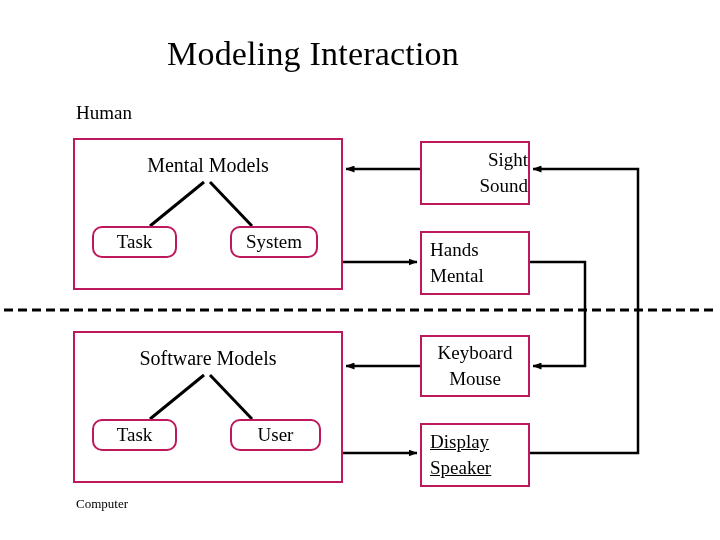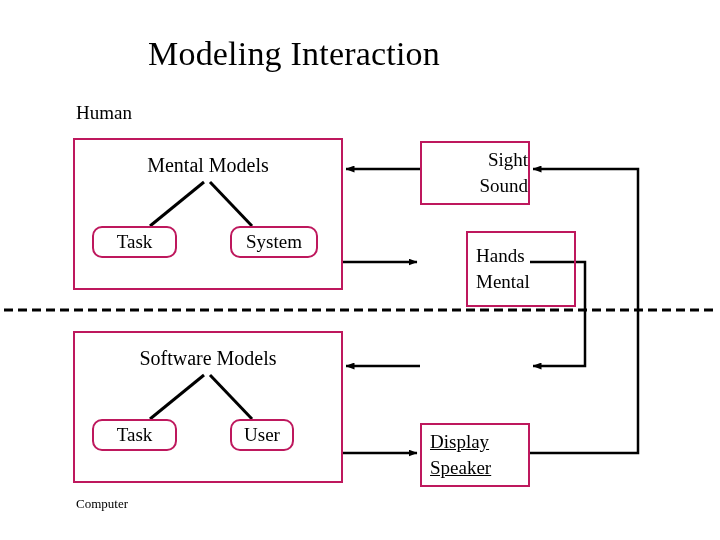--- a/index.html
+++ b/index.html
@@ -29,20 +29,21 @@
     white-space: pre;
     line-height: 1.08;
   }
   #page-title {
     left: 0;
     top: 36px;
     width: 588px;
     text-align: center;
     font-size: 34px;
     letter-spacing: 0.2px;
+    padding-left: 19px;
   }
   #human-label {
     left: 76px;
     top: 103px;
     font-size: 19px;
   }
   #computer-label {
     left: 76px;
     top: 497px;
     font-size: 13px;
@@ -135,33 +136,37 @@
   <div class="box inner-box" style="left:230px; top:226px; width:88px; height:32px;text-align:right;">
     <span>System</span>
   </div>
 
   <div class="box outer-box" style="left:73px; top:331px; width:270px; height:152px;">
     <div class="group-title">Software Models</div>
   </div>
   <div class="box inner-box" style="left:92px; top:419px; width:85px; height:32px;">
     <span>Task</span>
   </div>
-  <div class="box inner-box" style="left:230px; top:419px; width:64px; height:32px;">
+  <div class="box inner-box" style="left:230px; top:419px; width:91px; height:32px;">
     <span>User</span>
   </div>
 
   <div class="box io-box left-align" style="left:420px; top:141px; width:110px; height:64px;align-items:flex-end;">
     <span>Sight</span>
     <span>Sound</span>
   </div>
 
-  <div class="box io-box left-align" style="left:420px; top:231px; width:110px; height:76px;margin-left:46px;">
+  <div class="box io-box left-align" style="left:420px; top:231px; width:110px; height:64px;">
     <span>Hands</span>
     <span>Mental</span>
   </div>
 
+  <div class="box io-box center-align" style="left:420px; top:335px; width:110px; height:62px;">
+    <span>Keyboard</span>
+    <span>Mouse</span>
+  </div>
 
   <div class="box io-box left-align" style="left:420px; top:423px; width:110px; height:64px;text-decoration:underline;">
     <span>Display</span>
     <span>Speaker</span>
   </div>
 
 </div>
 
 </body></html>

